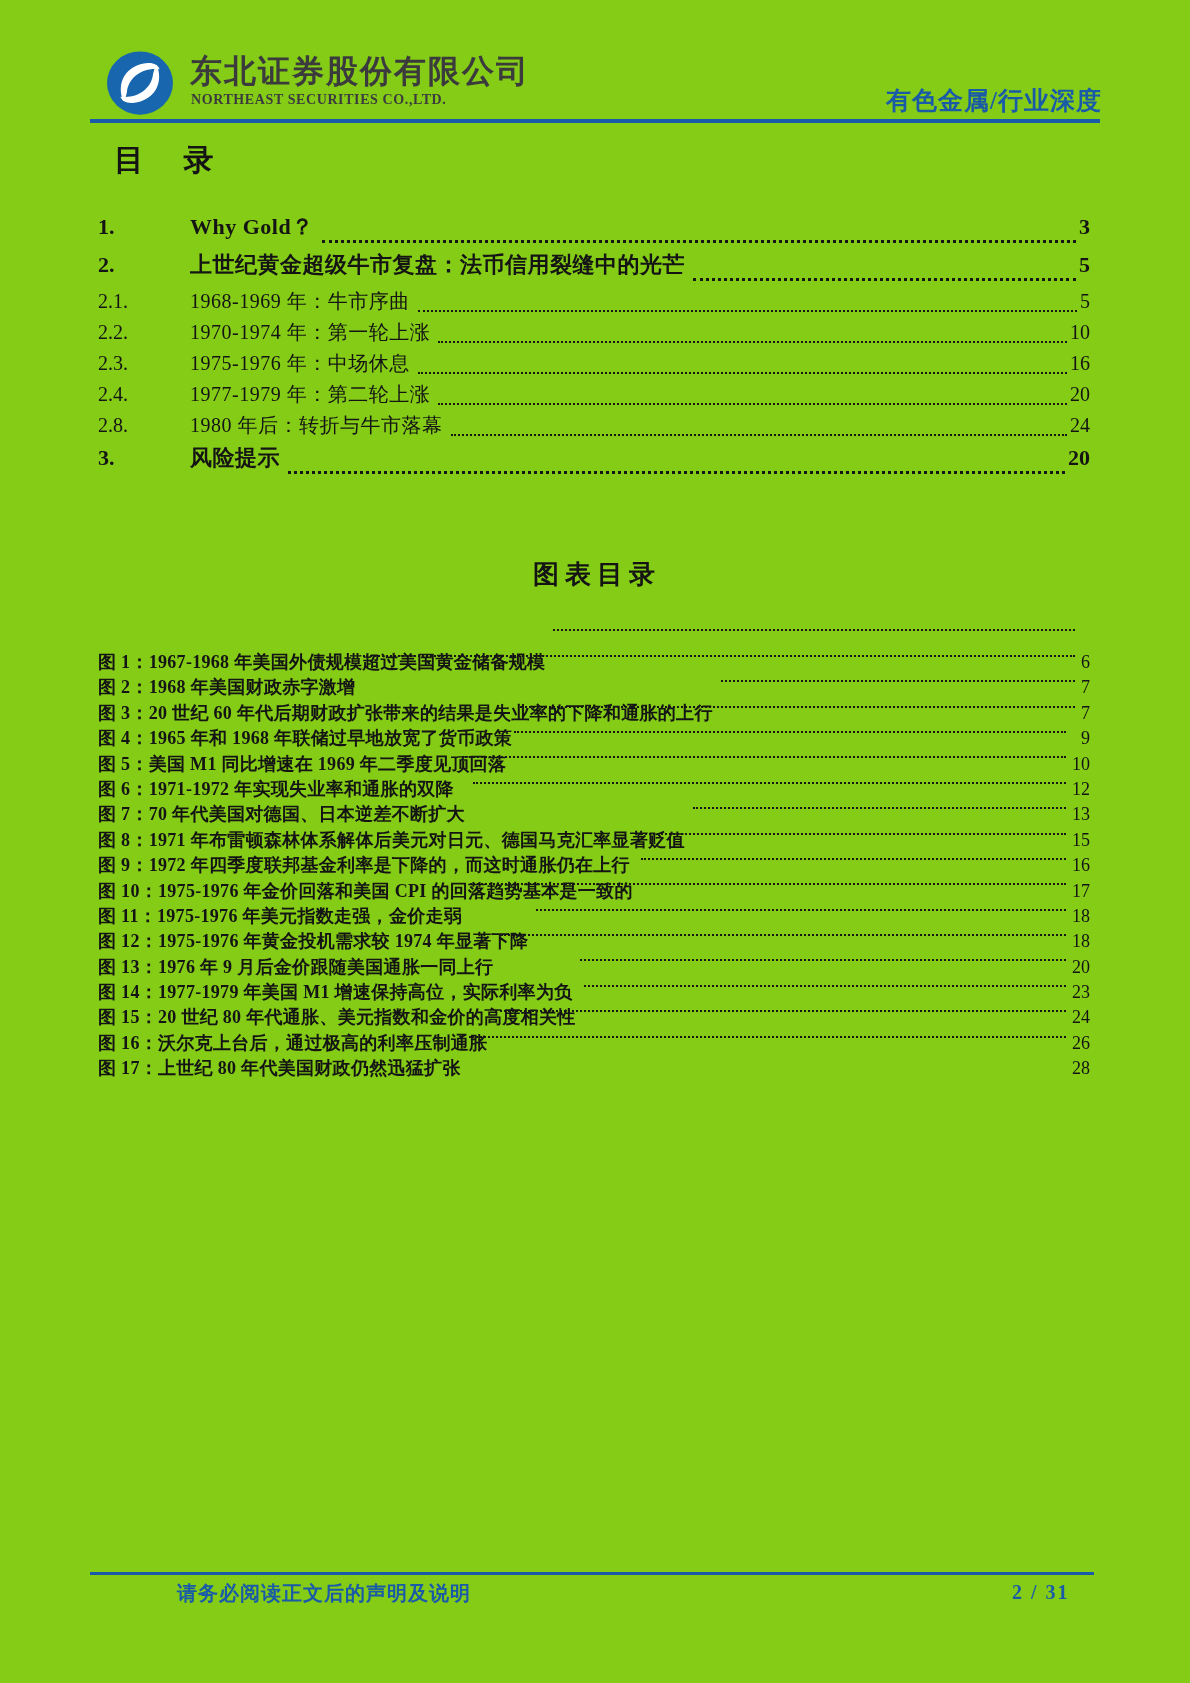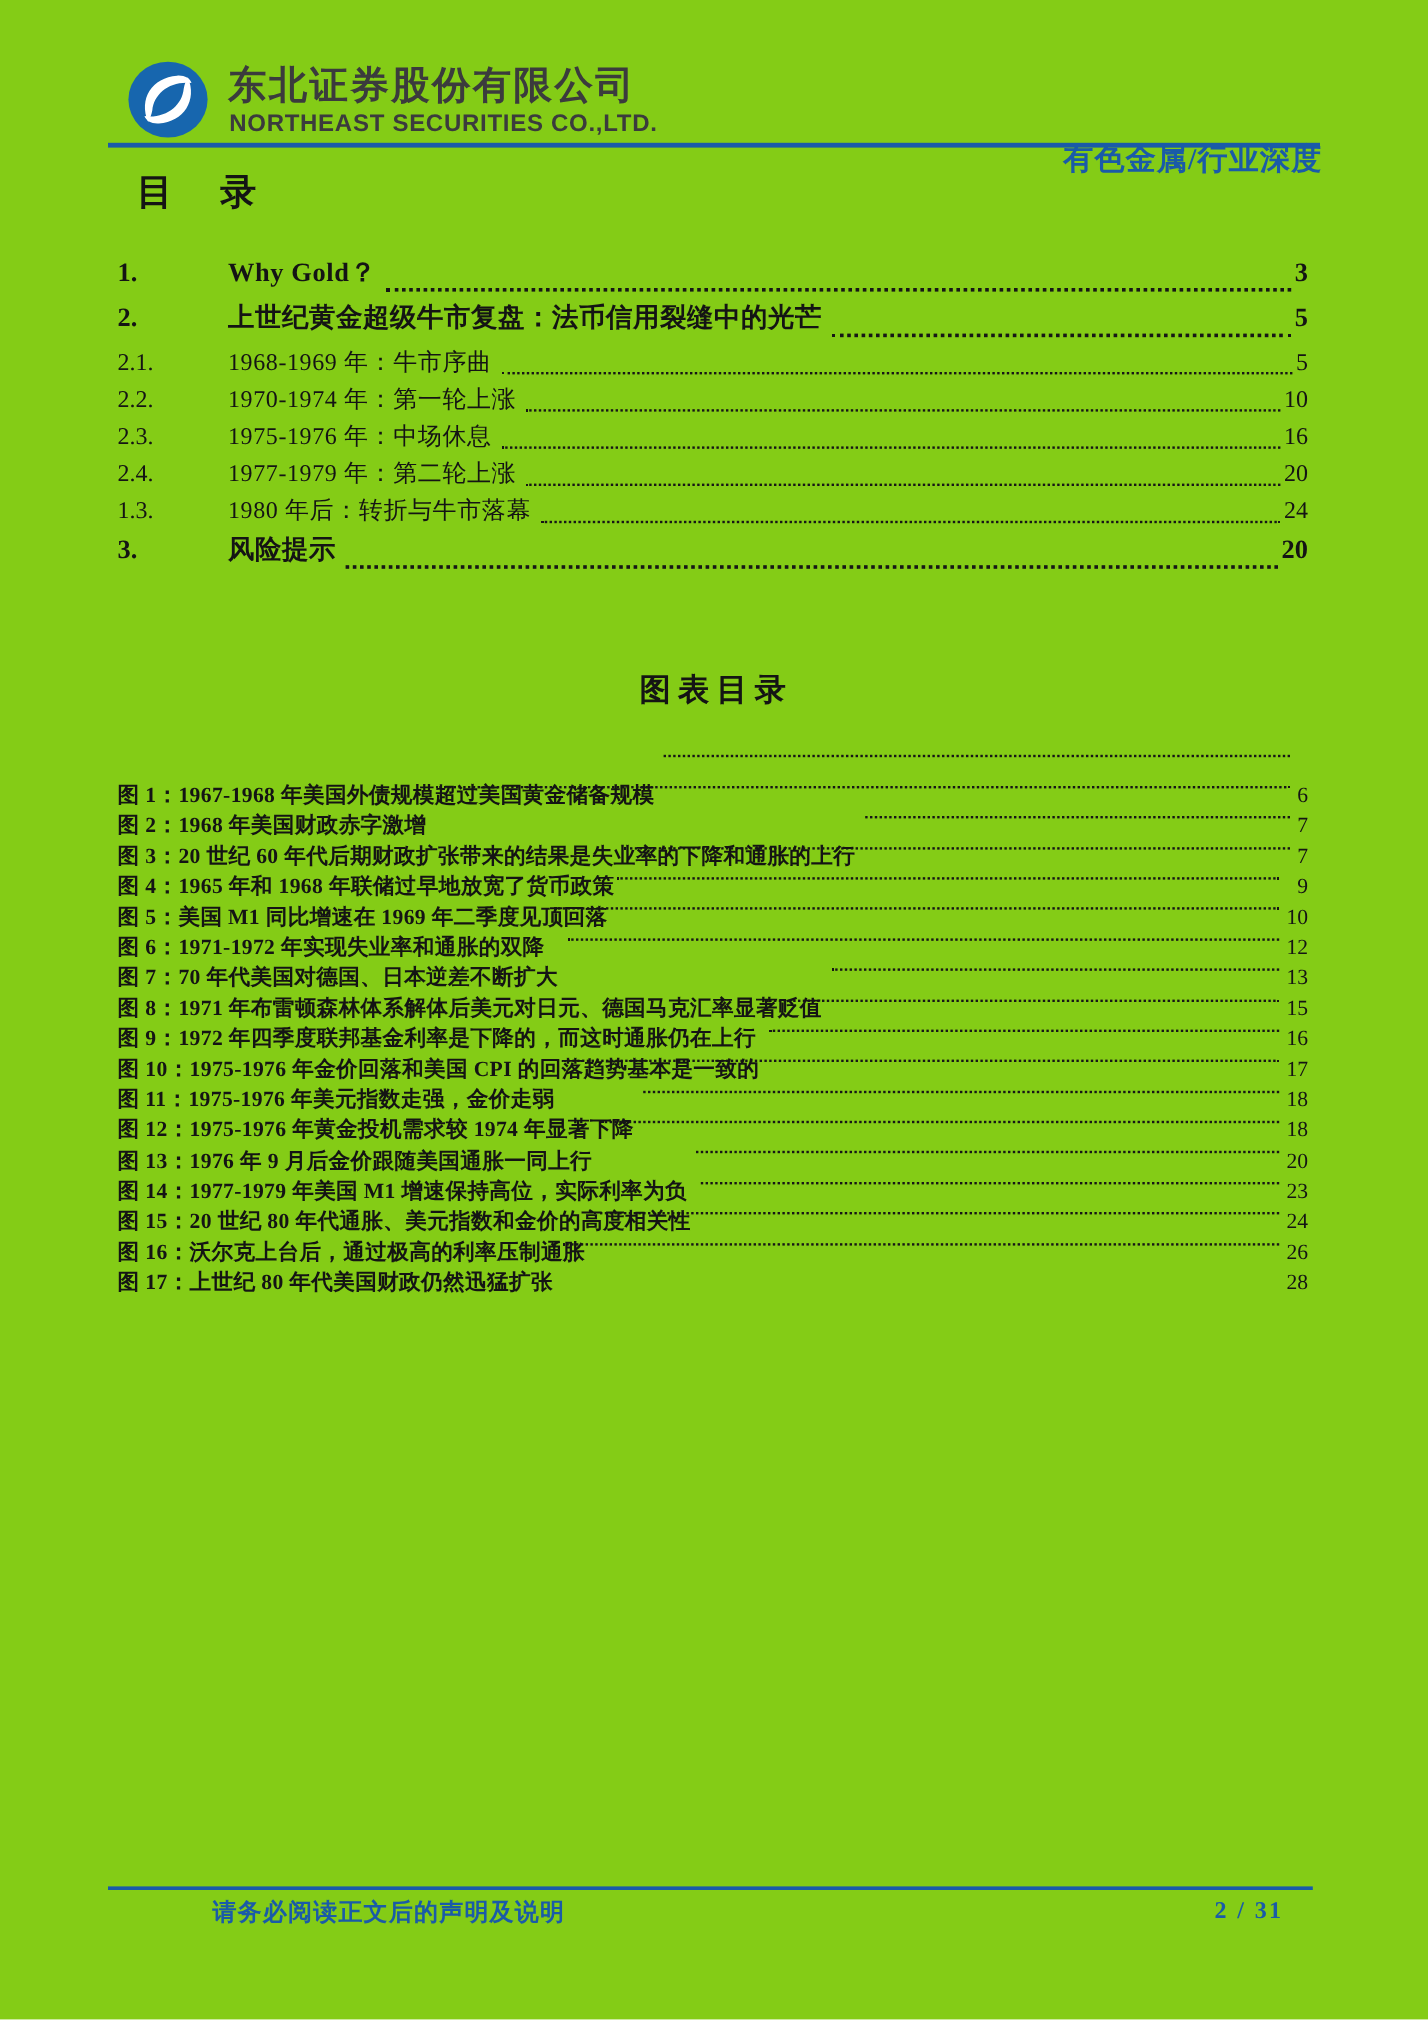--- a/index.html
+++ b/index.html
@@ -20,26 +20,26 @@
 
   
   .logo-icon{position:absolute;left:104px;top:50px;width:72px;height:66px;}
   .company-cn{
     position:absolute;left:190px;top:50px;
     font-family:"Liberation Sans", sans-serif;
     font-size:32px;font-weight:bold;color:var(--gray);letter-spacing:2px;white-space:nowrap;
   }
   .company-en{
     position:absolute;left:191px;top:92px;
-    font-family:Liberation Sans, sans-serif;
-    font-size:20px;font-weight:bold;color:var(--gray);letter-spacing:0.6px;white-space:nowrap;
+    font-family:Liberation Serif, serif;
+    font-size:14px;font-weight:bold;color:var(--gray);letter-spacing:0.6px;white-space:nowrap;
   }
   .industry-tag{
     position:absolute;right:88px;top:84px;
-    font-size:25px;font-weight:bold;color:var(--blue);letter-spacing:1px;white-space:nowrap;margin-top:32px;
+    font-size:25px;font-weight:bold;color:var(--blue);letter-spacing:1px;white-space:nowrap;
   }
   .header-rule{position:absolute;left:90px;top:119px;width:1010px;height:4px;background:var(--blue);}
 
   
   .main{position:absolute;left:98px;top:140px;width:992px;}
   .toc-title{
     margin:0;height:40px;text-align:left;
     font-size:30px;font-weight:bold;letter-spacing:16px;text-indent:16px;
   }
   .toc-list{margin-top:32px;}
@@ -129,21 +129,21 @@
         </div>
 
         <div class="toc-row">
           <span class="toc-num">2.4.</span>
           <span class="toc-label">1977-1979 年：第二轮上涨</span>
           <span class="leader"></span>
           <span class="toc-page">20</span>
         </div>
 
         <div class="toc-row">
-          <span class="toc-num">1.3.</span>
+          <span class="toc-num">2.8.</span>
           <span class="toc-label">1980 年后：转折与牛市落幕</span>
           <span class="leader"></span>
           <span class="toc-page">24</span>
         </div>
 
         <div class="toc-row bold">
           <span class="toc-num">3.</span>
           <span class="toc-label">风险提示</span>
           <span class="leader"></span>
           <span class="toc-page">20</span>

